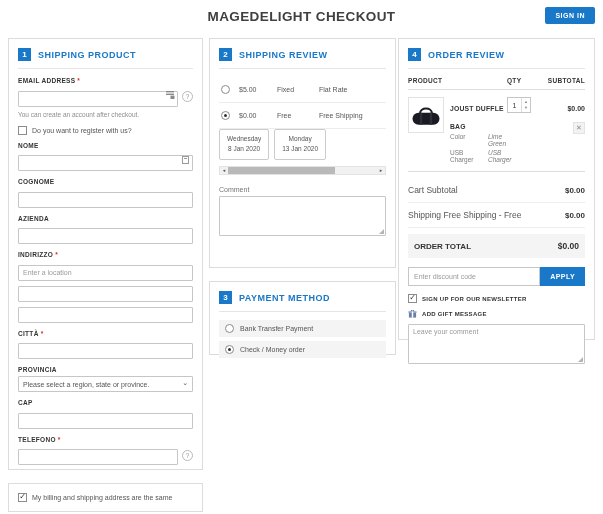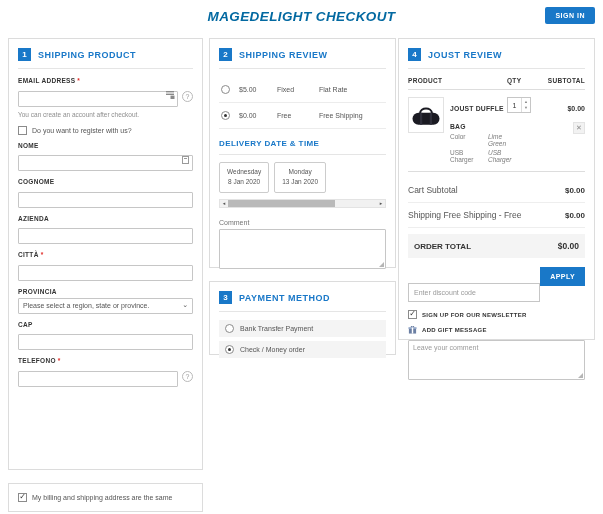--- a/index.html
+++ b/index.html
@@ -8,21 +8,21 @@
     position: relative;
     font-family: "Liberation Sans", "DejaVu Sans", sans-serif;
     background: #ffffff;
     color: #333;
     overflow: hidden;
   }
   
   .page-title {
     position:absolute; top:9px; left:0; right:0;
     text-align:center; font-size:13.5px; font-weight:bold;
-    color:#0369a1; letter-spacing:.4px;font-style:italic;
+    color:#404040; letter-spacing:.4px;
   }
   .signin-btn {
     position:absolute; top:7px; right:8px;
     background:#1978c8; color:#fff; border:none; border-radius:2px;
     font-size:7px; font-weight:bold; letter-spacing:.5px;
     padding:5px 10px; cursor:pointer;
     font-family:inherit;
   }
   
   .panel {
@@ -162,21 +162,21 @@
   .tot-val { font-weight:bold; color:#333; font-size:8px; }
   .order-total-row {
     display:flex; justify-content:space-between; align-items:center;
     background:#f4f4f4; padding:7px 6px; margin-top:6px;
     font-size:8px; font-weight:bold; color:#333;
   }
   .order-total-row .tot-val { font-size:8.5px; }
   .discount { display:flex; margin:9px 0 8px; }
   .discount input {
     flex:1; height:19px; border:1px solid #c6c6c6; font-size:7px; padding:0 5px;
-    font-family:inherit; color:#333;margin-top:16px;
+    font-family:inherit; color:#333;
   }
   .discount input::placeholder { color:#9a9a9a; }
   .apply-btn {
     background:#1978c8; color:#fff; border:none; cursor:pointer;
     font-size:7px; font-weight:bold; letter-spacing:.4px; padding:0 10px; height:19px;
     font-family:inherit;
   }
   .mini-row { display:flex; align-items:center; gap:5px; margin-bottom:6px; }
   .mini-lbl { font-size:6px; font-weight:bold; color:#333; letter-spacing:.3px; }
   .gift-icon { width:9px; height:9px; flex:none; display:flex; }
@@ -236,20 +236,26 @@
   <div class="fgroup">
     <span class="lbl">COGNOME</span>
     <input class="inp" type="text" style="">
   </div>
 
   <div class="fgroup">
     <span class="lbl">AZIENDA</span>
     <input class="inp" type="text" style="">
   </div>
 
+  <div class="fgroup">
+    <span class="lbl"><span>INDIRIZZO</span><span class="req">*</span></span>
+    <input class="inp" type="text" placeholder="Enter a location" style="">
+    <input class="inp stack-gap" type="text" style="">
+    <input class="inp stack-gap" type="text" style="">
+  </div>
 
   <div class="fgroup">
     <span class="lbl"><span>CITTÀ</span><span class="req">*</span></span>
     <input class="inp" type="text" style="">
   </div>
 
   <div class="fgroup">
     <span class="lbl">PROVINCIA</span>
     <div class="select-box">
       <div class="sel-text">Please select a region, state or province.</div>
@@ -290,21 +296,20 @@
     <span class="ship-method">Fixed</span>
     <span class="ship-carrier">Flat Rate</span>
   </div>
   <div class="ship-row">
     <span class="radio sel"></span>
     <span class="ship-price">$0.00</span>
     <span class="ship-method">Free</span>
     <span class="ship-carrier">Free Shipping</span>
   </div>
 
-  <div class="sub-title">DELIVERY DATE &amp; TIME</div>
 
   <div class="dates">
     <button class="date-btn">
       <span style="display:block">Wednesday</span>
       <span style="display:block">8 Jan 2020</span>
     </button>
     <button class="date-btn">
       <span style="display:block">Monday</span>
       <span style="display:block">13 Jan 2020</span>
     </button>
@@ -337,21 +342,21 @@
   </div>
   <div class="pay-row">
     <span class="radio sel"></span>
     <span>Check / Money order</span>
   </div>
 </div>
 
 <div class="panel" id="p-review">
   <div class="panel-head">
     <span class="badge">4</span>
-    <span class="panel-title">JOUST REVIEW</span>
+    <span class="panel-title">ORDER REVIEW</span>
   </div>
 
   <div class="or-header">
     <span class="c-prod">PRODUCT</span>
     <span class="c-qty">QTY</span>
     <span class="c-sub">SUBTOTAL</span>
   </div>
 
   <div class="item-row">
     <span class="thumb">

